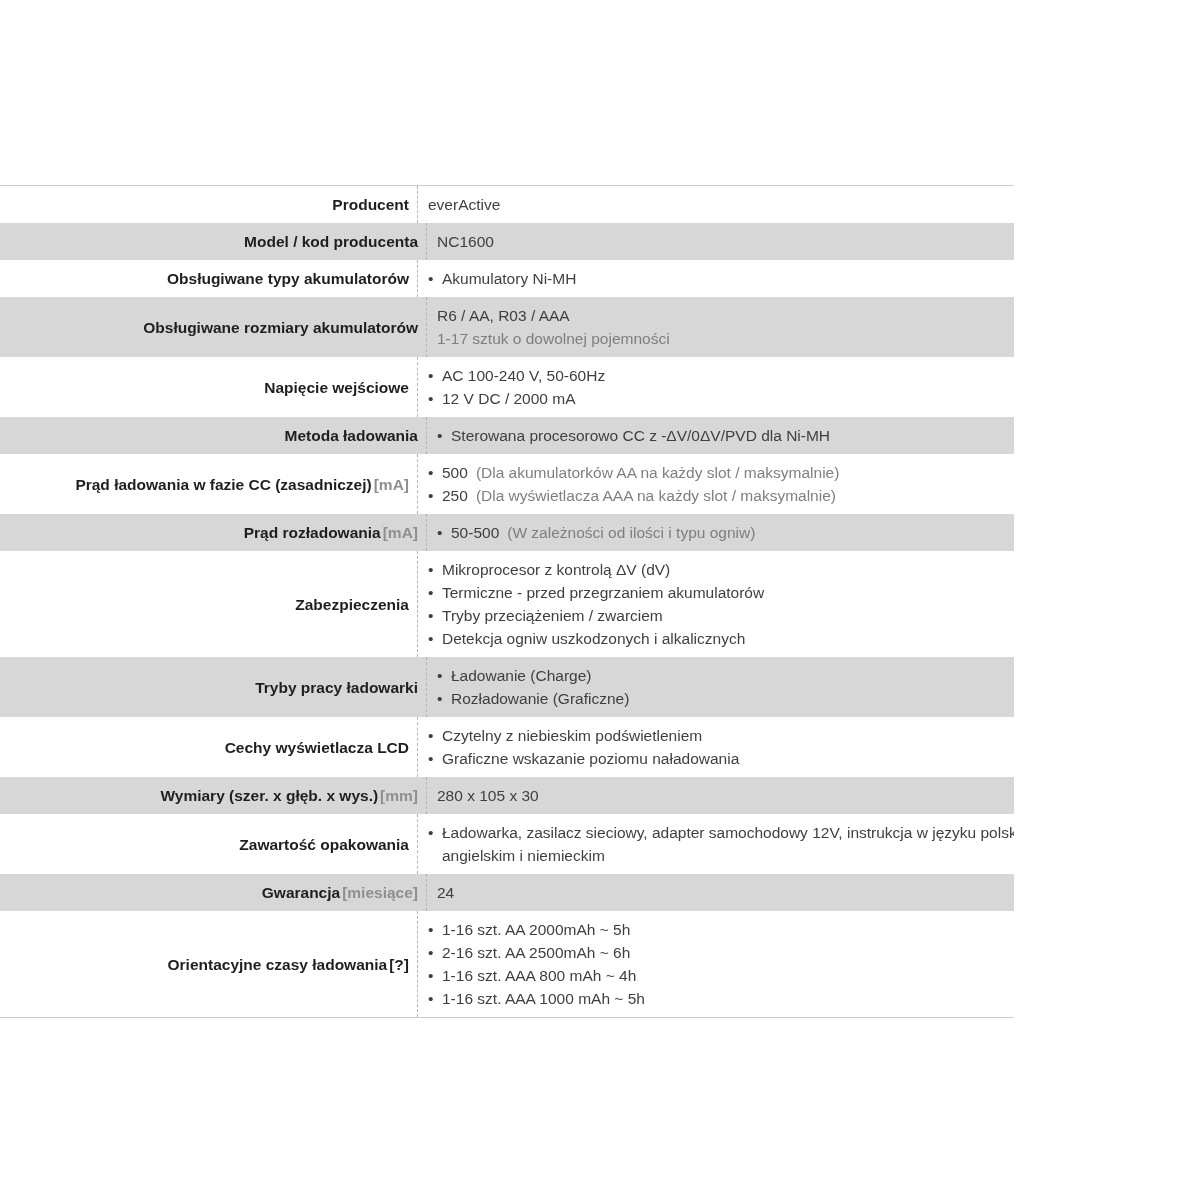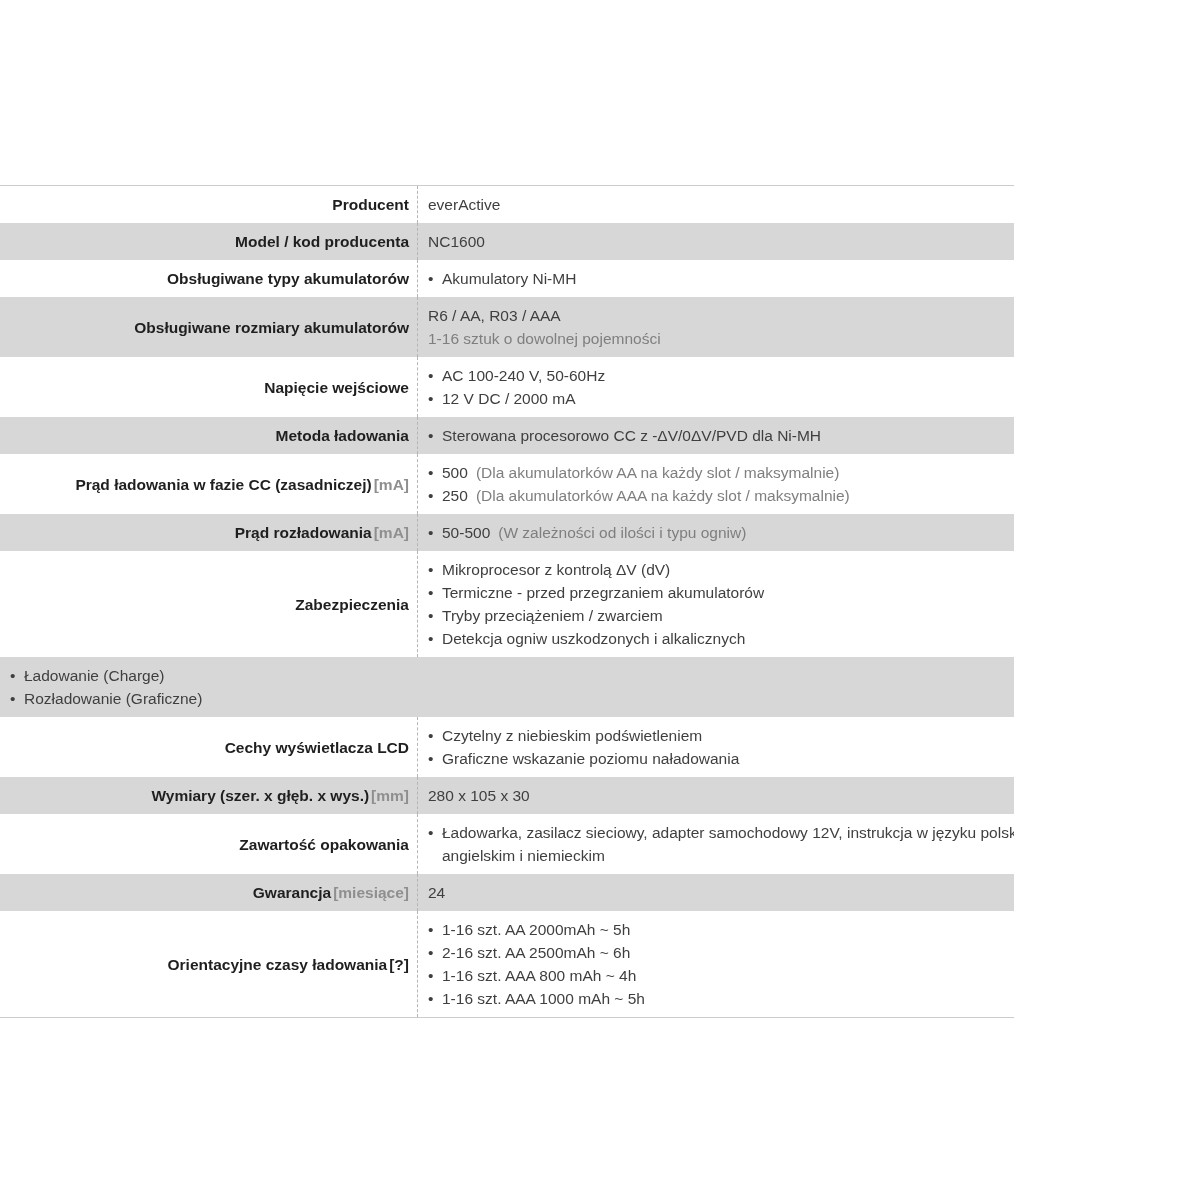--- a/index.html
+++ b/index.html
@@ -22,20 +22,21 @@
     width: 1200px;
     border-top: 1px solid #cccccc;
     border-bottom: 1px solid #cccccc;
   }
   .row {
     display: flex;
     align-items: stretch;
   }
   .row.shaded {
     background: #d7d7d7;
+    padding-left: 9px;
   }
   .label-cell {
     flex: 0 0 418px;
     width: 418px;
     box-sizing: border-box;
     display: flex;
     align-items: center;
     justify-content: flex-end;
     text-align: right;
     padding: 7px 8px 7px 12px;
@@ -112,21 +113,21 @@
       </div>
       <div class="row shaded">
         <div class="label-cell">
           <span class="label-text">Obsługiwane rozmiary akumulatorów</span>
         </div>
         <div class="value-cell">
           <div class="value-line">
             <span class="line-content"><span class="value-text">R6 / AA, R03 / AAA</span></span>
           </div>
           <div class="value-line">
-            <span class="line-content"><span class="value-note">1-16 sztuk o dowolnej pojemności</span></span>
+            <span class="line-content"><span class="value-note">1-17 sztuk o dowolnej pojemności</span></span>
           </div>
         </div>
       </div>
       <div class="row">
         <div class="label-cell">
           <span class="label-text">Napięcie wejściowe</span>
         </div>
         <div class="value-cell">
           <div class="value-line">
             <span class="bullet">•</span>
@@ -154,21 +155,21 @@
           <span class="label-text">Prąd ładowania w fazie CC (zasadniczej)</span>
           <span class="label-unit muted">[mA]</span>
         </div>
         <div class="value-cell">
           <div class="value-line">
             <span class="bullet">•</span>
             <span class="line-content"><span class="value-text">500</span><span class="value-note gap">(Dla akumulatorków AA na każdy slot / maksymalnie)</span></span>
           </div>
           <div class="value-line">
             <span class="bullet">•</span>
-            <span class="line-content"><span class="value-text">250</span><span class="value-note gap">(Dla akumulatorków AAA na każdy slot / maksymalnie)</span></span>
+            <span class="line-content"><span class="value-text">250</span><span class="value-note gap">(Dla wyświetlacza AAA na każdy slot / maksymalnie)</span></span>
           </div>
         </div>
       </div>
       <div class="row shaded">
         <div class="label-cell">
           <span class="label-text">Prąd rozładowania</span>
           <span class="label-unit muted">[mA]</span>
         </div>
         <div class="value-cell">
           <div class="value-line">
@@ -194,20 +195,23 @@
             <span class="bullet">•</span>
             <span class="line-content"><span class="value-text">Tryby przeciążeniem / zwarciem</span></span>
           </div>
           <div class="value-line">
             <span class="bullet">•</span>
             <span class="line-content"><span class="value-text">Detekcja ogniw uszkodzonych i alkalicznych</span></span>
           </div>
         </div>
       </div>
       <div class="row shaded">
+        <div class="label-cell">
+          <span class="label-text">Tryby pracy ładowarki</span>
+        </div>
         <div class="value-cell">
           <div class="value-line">
             <span class="bullet">•</span>
             <span class="line-content"><span class="value-text">Ładowanie (Charge)</span></span>
           </div>
           <div class="value-line">
             <span class="bullet">•</span>
             <span class="line-content"><span class="value-text">Rozładowanie (Graficzne)</span></span>
           </div>
         </div>

